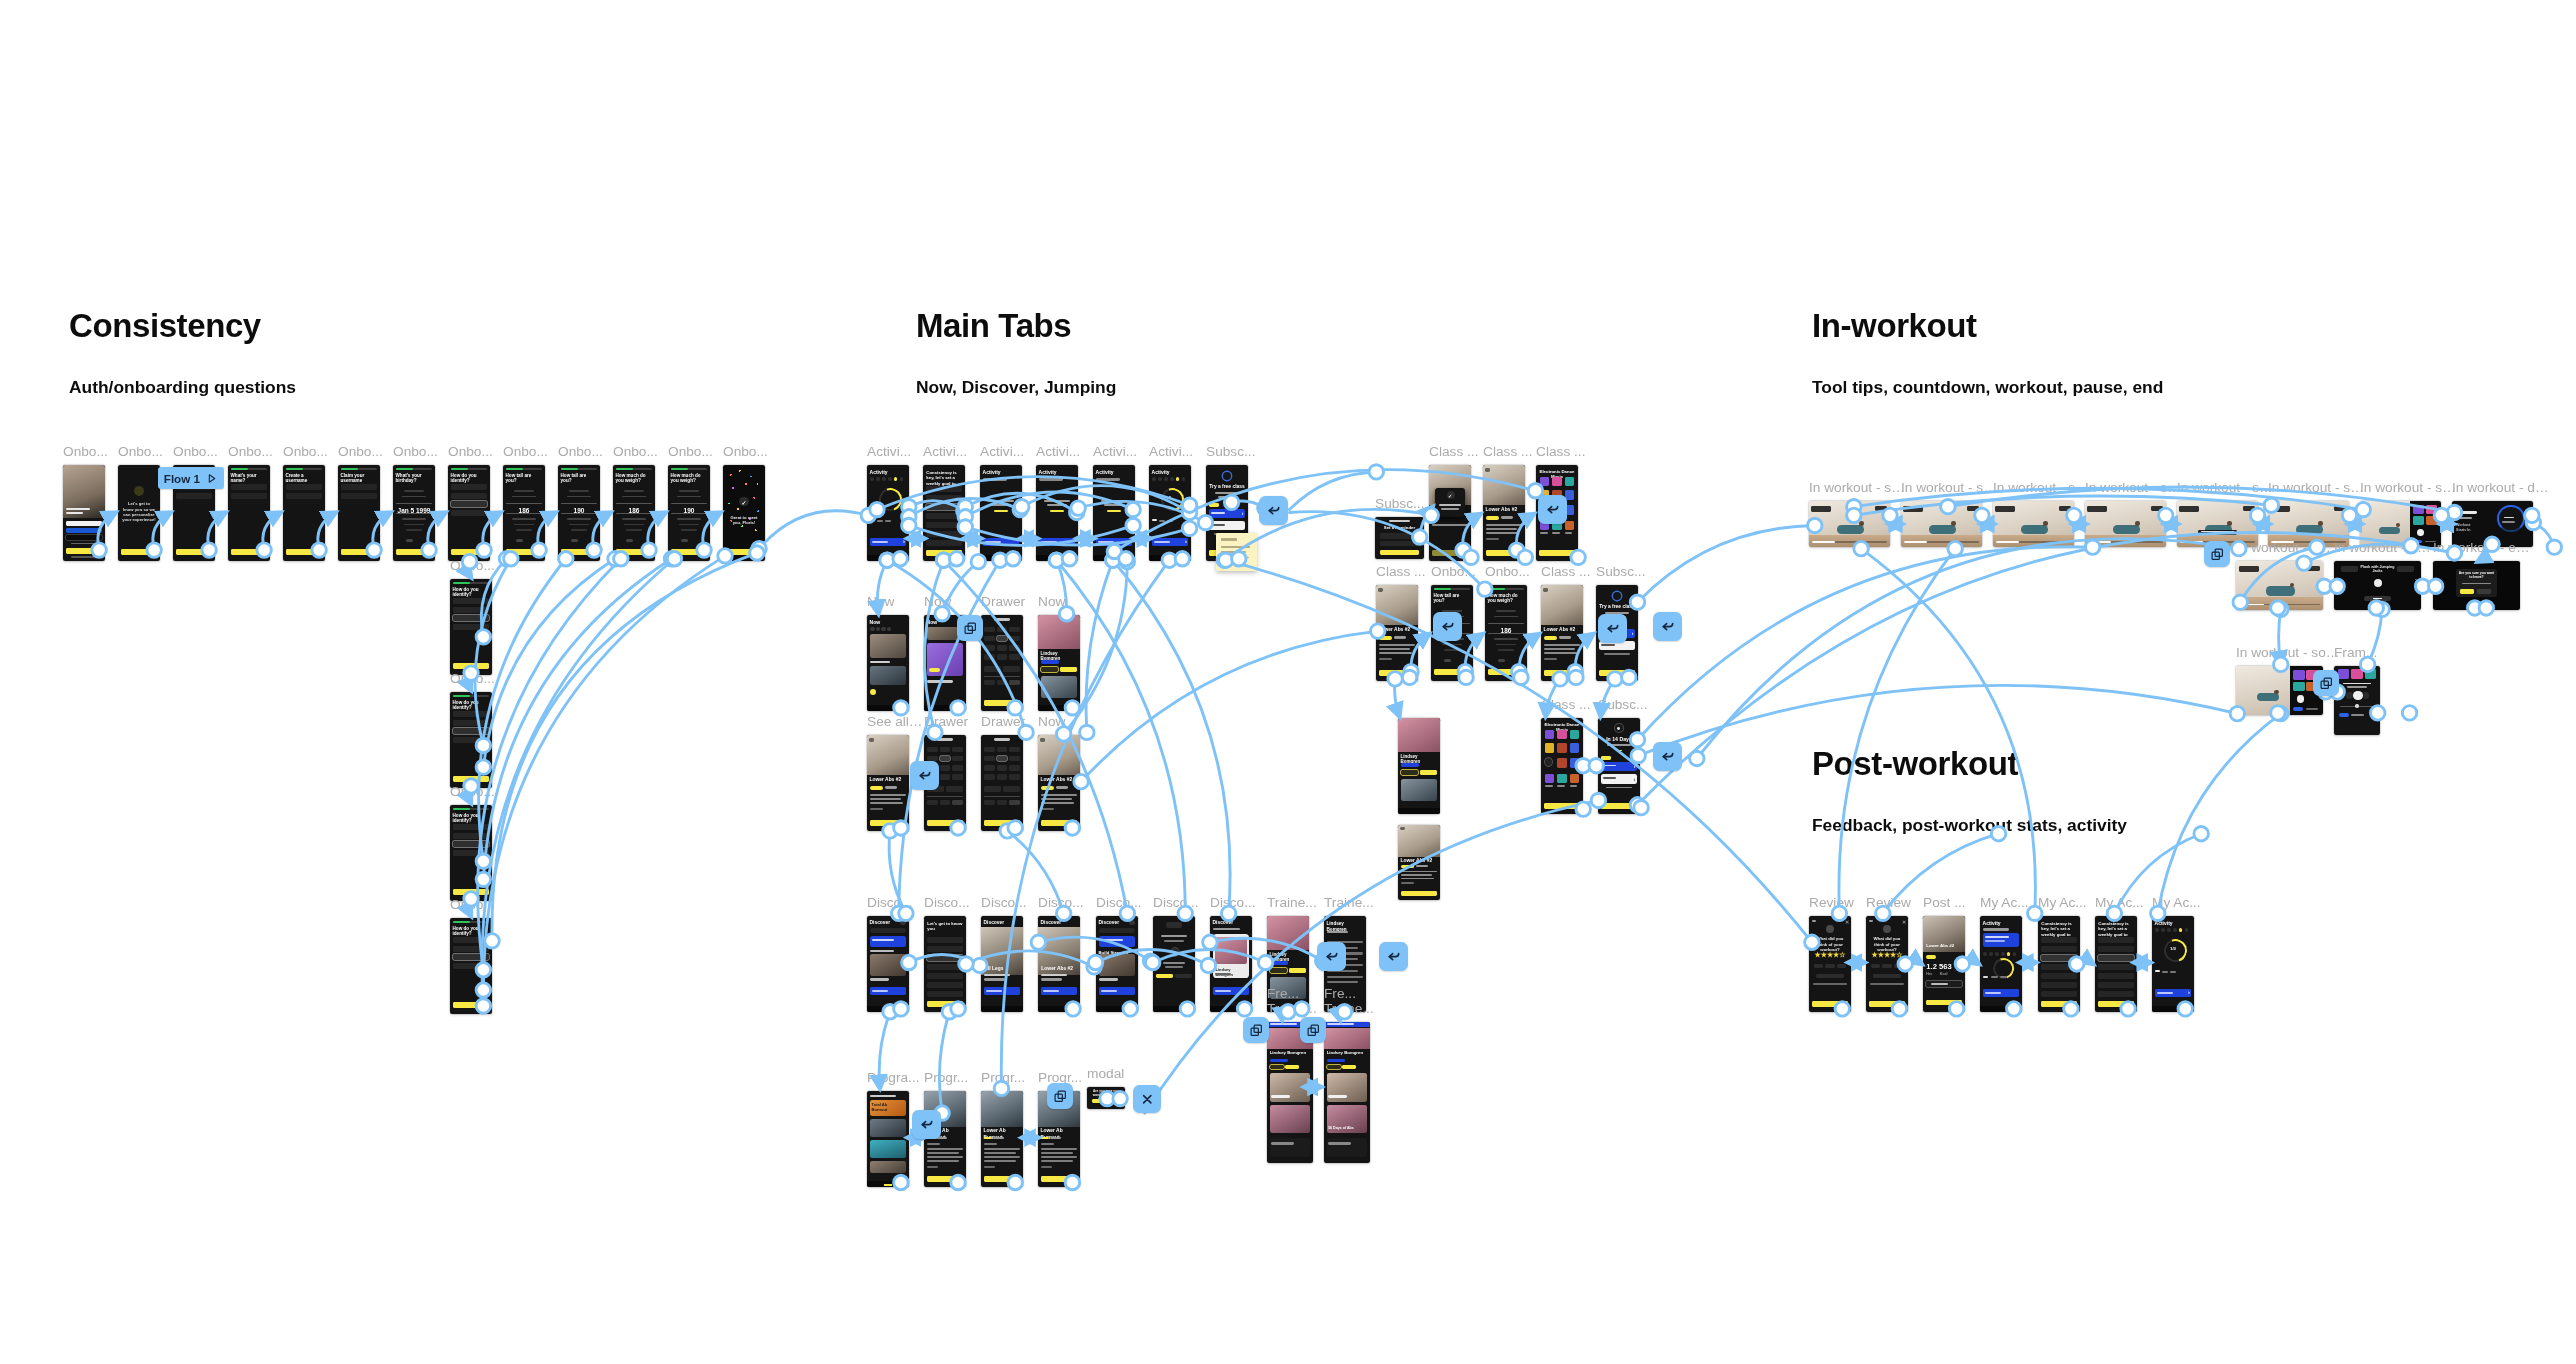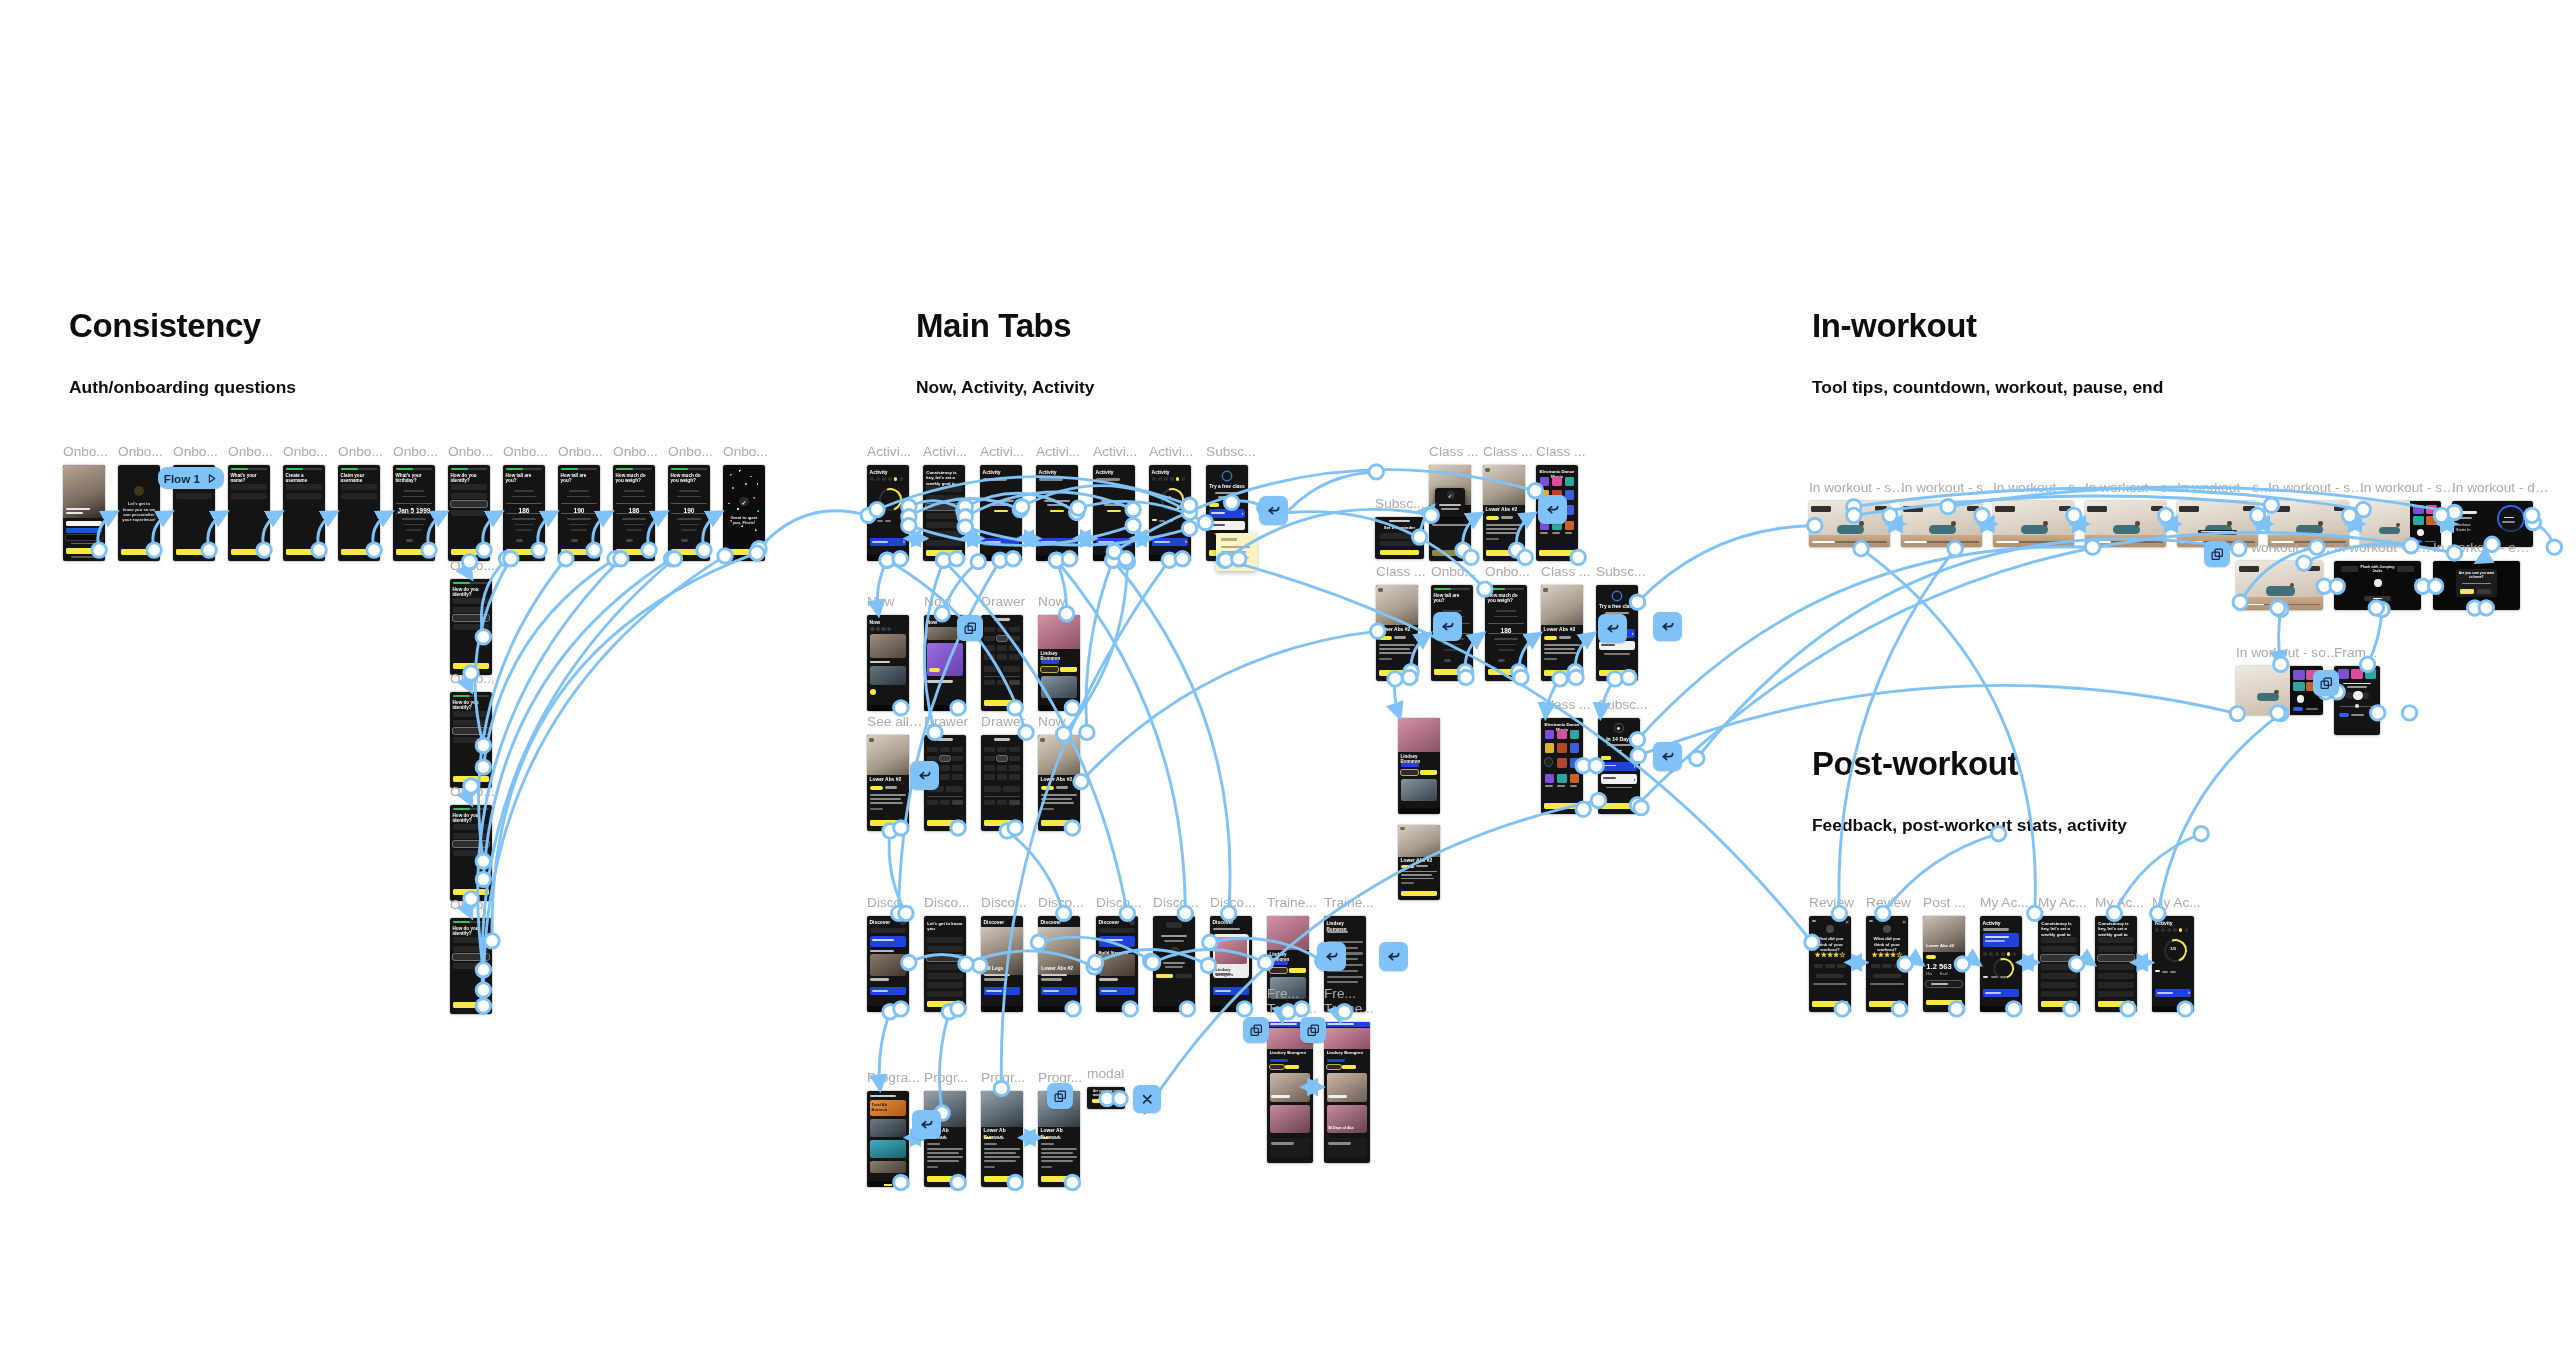--- a/index.html
+++ b/index.html
@@ -31,36 +31,36 @@
     radial-gradient(circle 1.6px at 14% 40%,#3af2d4 60%,transparent 61%),
     radial-gradient(circle 1.6px at 36% 46%,#ffd23d 60%,transparent 61%),
     radial-gradient(circle 1.6px at 84% 48%,#4da6ff 60%,transparent 61%),
     radial-gradient(circle 1.6px at 20% 58%,#ff5f5f 60%,transparent 61%),
     radial-gradient(circle 1.6px at 64% 56%,#c06bff 60%,transparent 61%),
     radial-gradient(circle 1.6px at 46% 64%,#7cff6b 60%,transparent 61%),
     radial-gradient(circle 1.6px at 78% 68%,#ffd23d 60%,transparent 61%)}
   .wires{position:absolute;left:0;top:0;pointer-events:none}
   .badge{position:absolute;background:#7EC2F7;border-radius:6.5px;display:flex;align-items:center;
          justify-content:center;box-shadow:0 0.7px 1.4px rgba(0,0,0,.15)}
-  .badge-flow{border-radius:9px;font-weight:800;font-size:11.6px;color:#14273F;gap:4.3px;padding:0 5.8px;
+  .badge-flow{border-radius:3px;font-weight:800;font-size:11.6px;color:#14273F;gap:4.3px;padding:0 5.8px;
               justify-content:space-between}
   .note{position:absolute;background:#FBF3C2;border-radius:1.4px;box-shadow:0 1.4px 4.3px rgba(0,0,0,.25)}
   .note i{position:absolute;display:block;background:#b5ab7e;border-radius:0.7px}
 </style>
 </head>
 <body>
 
 <div id="canvas">
   <div class="section" id="sec0" style="left: 69px; top: 307px;">
     <h2 class="sec-title">Consistency</h2>
     <p class="sec-sub">Auth/onboarding questions</p>
   </div>
   <div class="section" id="sec1" style="left: 916px; top: 307px;">
     <h2 class="sec-title">Main Tabs</h2>
-    <p class="sec-sub">Now, Activity, Activity</p>
+    <p class="sec-sub">Now, Discover, Jumping</p>
   </div>
   <div class="section" id="sec4" style="left: 1812px; top: 745px;">
     <h2 class="sec-title">Post-workout</h2>
     <p class="sec-sub">Feedback, post-workout stats, activity</p>
   </div>
   <div class="section" id="sec3" style="left: 1812px; top: 307px;">
     <h2 class="sec-title">In-workout</h2>
     <p class="sec-sub">Tool tips, countdown, workout, pause, end</p>
   </div>
   <div id="frames">

